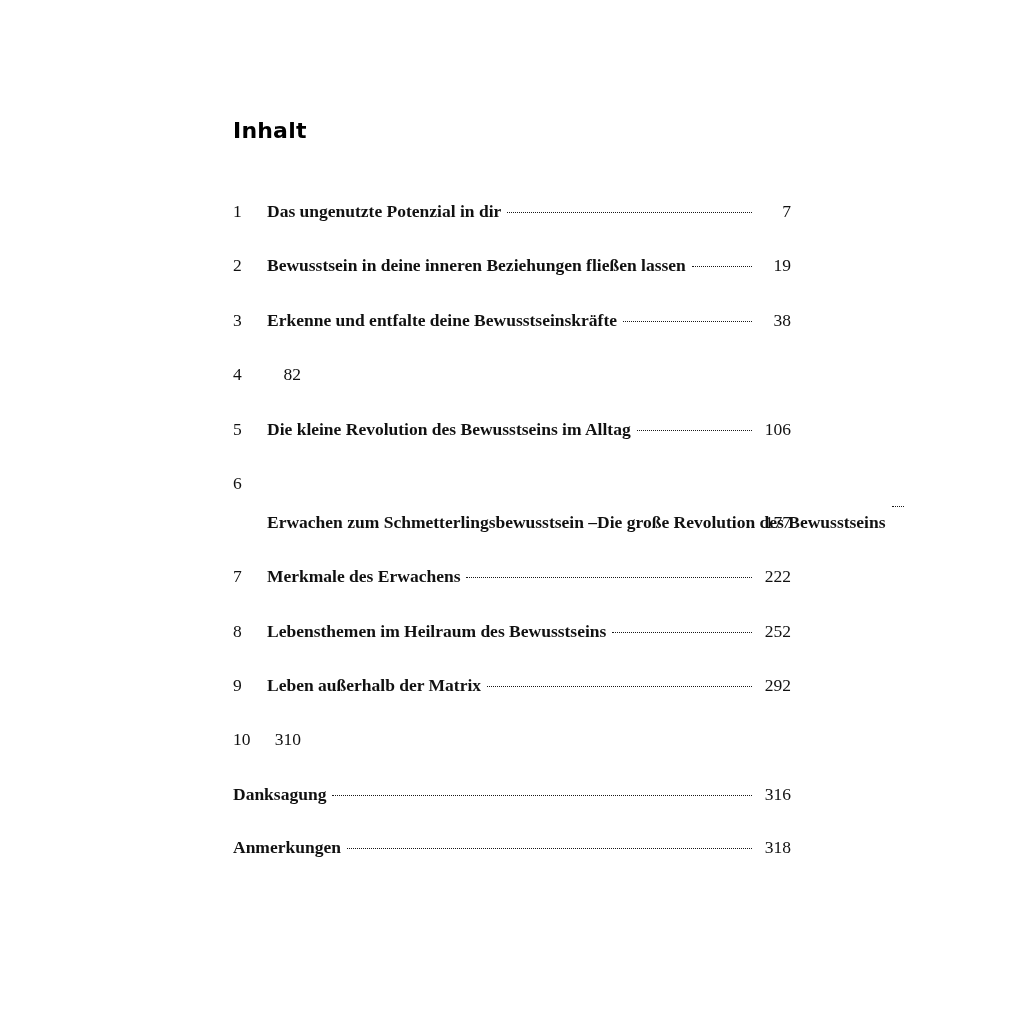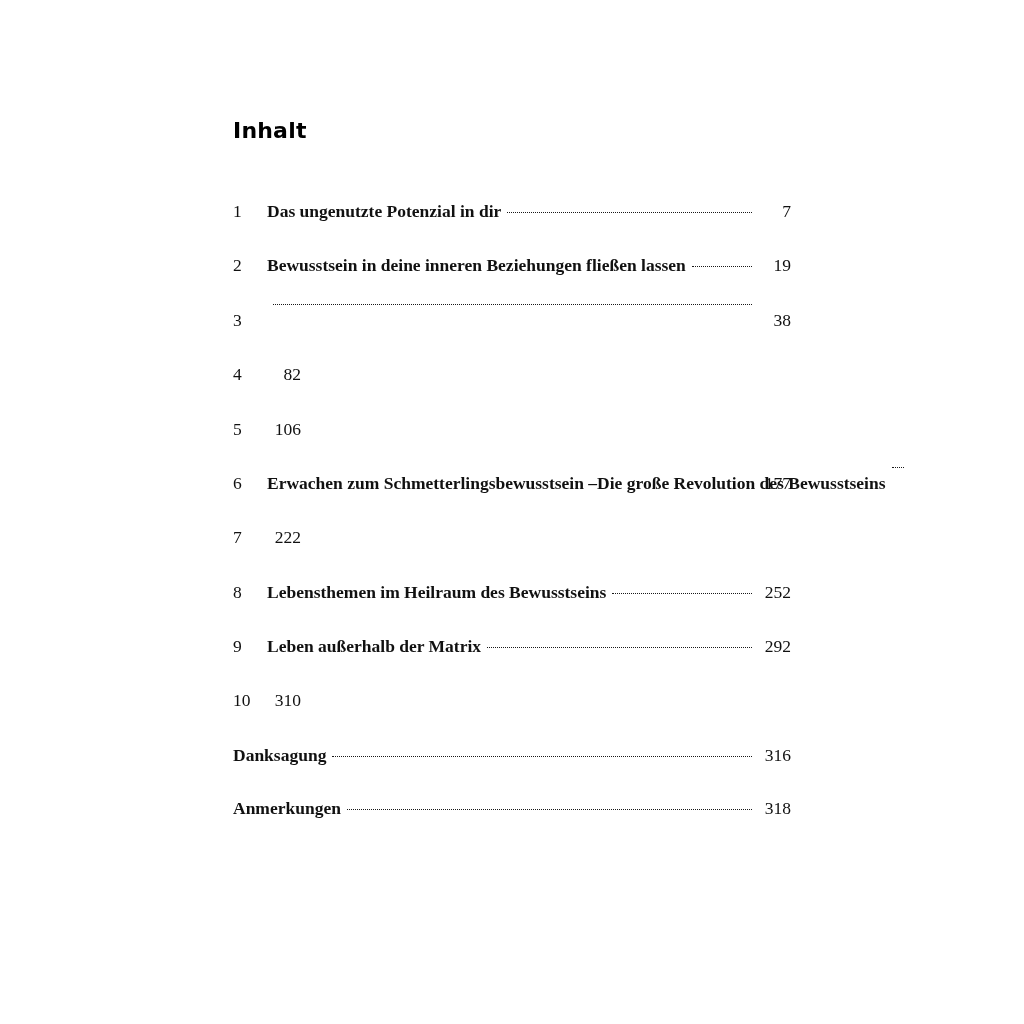--- a/index.html
+++ b/index.html
@@ -66,20 +66,21 @@
     align-items: baseline;
     font-weight: bold;
   }
 
   .toc-label {
     white-space: nowrap;
   }
 
   .toc-label-multi {
     flex: 1 1 auto;
+    margin-top: 39px;
   }
 
   .toc-label-multi .line1 {
     display: block;
     white-space: nowrap;
   }
 
   .toc-label-multi .line2wrap {
     display: flex;
     align-items: flex-start;
@@ -137,49 +138,58 @@
         <span class="toc-mid">
           <span class="toc-label">Bewusstsein in deine inneren Beziehungen fließen lassen</span>
           <span class="dots"></span>
         </span>
         <span class="toc-page">19</span>
       </li>
 
       <li class="toc-entry">
         <span class="toc-num">3</span>
         <span class="toc-mid">
+          <span class="toc-label">Erkenne und entfalte deine Bewusstseinskräfte</span>
           <span class="dots"></span>
         </span>
         <span class="toc-page">38</span>
       </li>
 
       <li class="toc-entry">
         <span class="toc-num">4</span>
         <span class="toc-page">82</span>
       </li>
 
       <li class="toc-entry">
         <span class="toc-num">5</span>
+        <span class="toc-mid">
+          <span class="toc-label">Die kleine Revolution des Bewusstseins im Alltag</span>
+          <span class="dots"></span>
+        </span>
         <span class="toc-page">106</span>
       </li>
 
       <li class="toc-entry">
         <span class="toc-num">6</span>
         <span class="toc-mid toc-label-multi">
           <span class="line1">Erwachen zum Schmetterlingsbewusstsein –</span>
           <span class="line2wrap">
             <span class="line2">Die große Revolution des Bewusstseins</span>
             <span class="dots"></span>
           </span>
         </span>
         <span class="toc-page" style="align-self:flex-end;">177</span>
       </li>
 
       <li class="toc-entry">
         <span class="toc-num">7</span>
+        <span class="toc-mid">
+          <span class="toc-label">Merkmale des Erwachens</span>
+          <span class="dots"></span>
+        </span>
         <span class="toc-page">222</span>
       </li>
 
       <li class="toc-entry">
         <span class="toc-num">8</span>
         <span class="toc-mid">
           <span class="toc-label">Lebensthemen im Heilraum des Bewusstseins</span>
           <span class="dots"></span>
         </span>
         <span class="toc-page">252</span>

